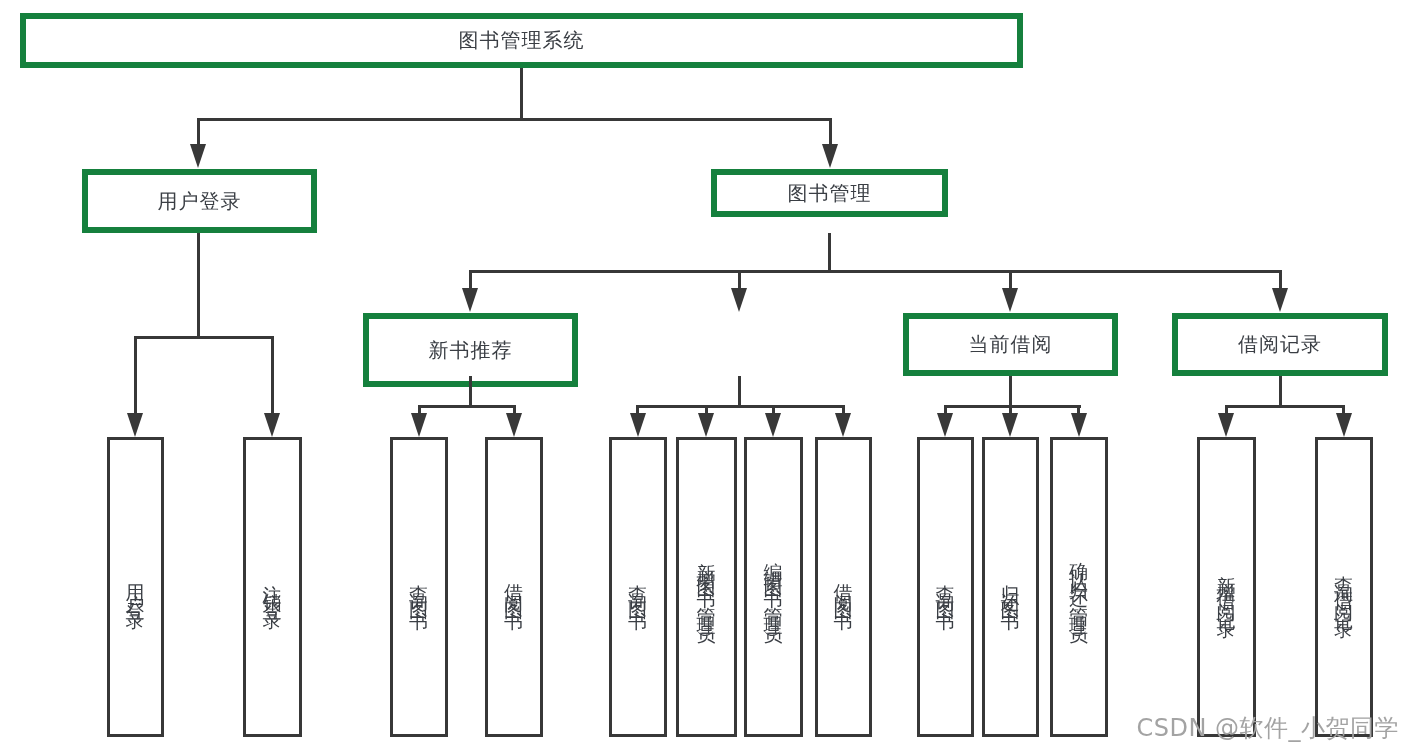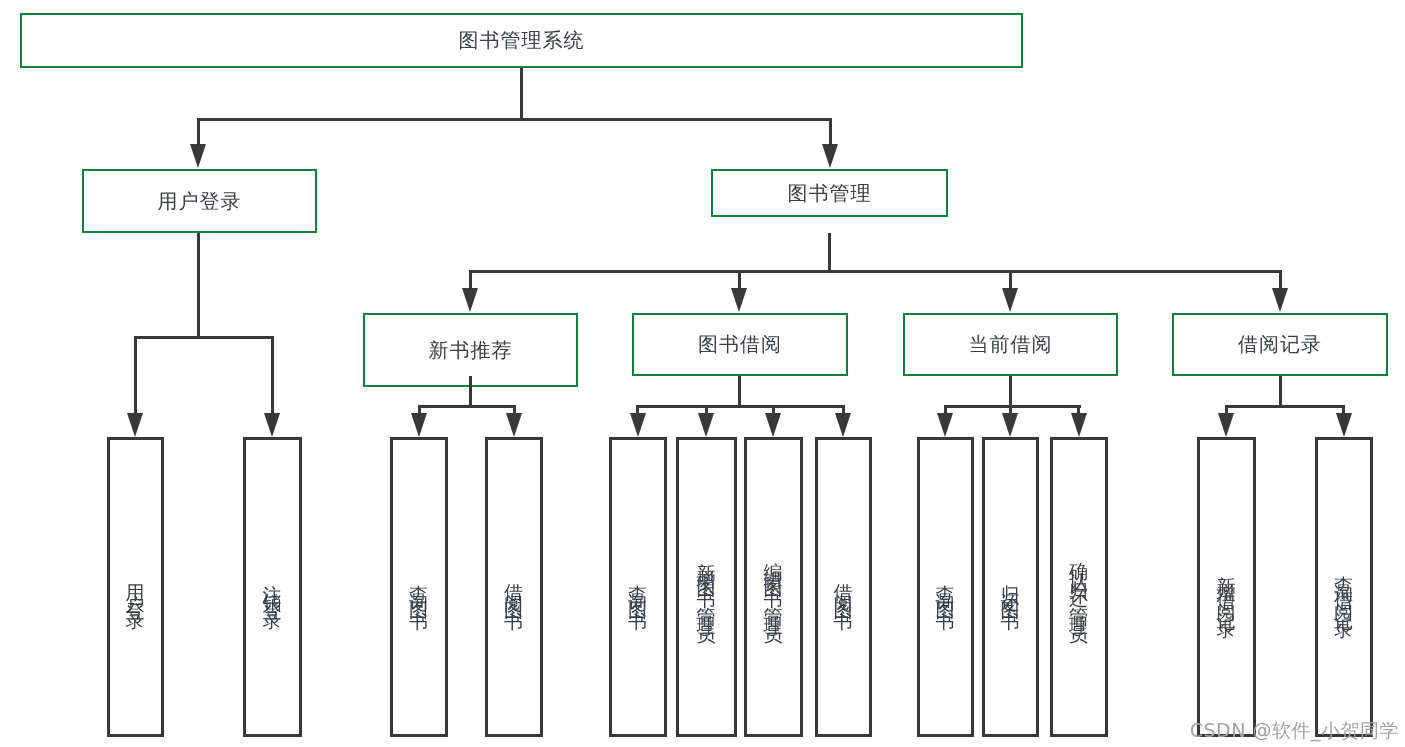--- a/index.html
+++ b/index.html
@@ -1,21 +1,21 @@
 <!DOCTYPE html>
 <html><head>
 <meta charset="utf-8">
 <style>
   html,body{margin:0;padding:0;background:#fff;}
   .canvas{
     position:relative;width:1405px;height:747px;background:#ffffff;overflow:hidden;
     font-family:"DejaVu Sans",sans-serif;color:#3a3e44;
   }
   .hbox{
-    position:absolute;box-sizing:border-box;border:2px solid #15803d;background:#fff;
+    position:absolute;box-sizing:border-box;border:6px solid #15803d;background:#fff;
     display:flex;align-items:center;justify-content:center;
     font-size:20px;letter-spacing:1px;color:#3a3e44;
   }
   .vbox{
     position:absolute;box-sizing:border-box;border:3px solid #383838;background:#fff;
     display:flex;align-items:center;justify-content:center;
     top:437px;height:300px;font-size:19px;color:#3a3e44;
   }
   .vbox span{
     writing-mode:vertical-rl;text-orientation:mixed;letter-spacing:9px;line-height:1;
@@ -23,21 +23,21 @@
   }
   .vl{position:absolute;width:3px;background:#383838;}
   .hl{position:absolute;height:3px;background:#383838;}
   .ar{
     position:absolute;width:0;height:0;
     border-left:8px solid transparent;border-right:8px solid transparent;
     border-top:24px solid #383838;
   }
   .watermark{
     position:absolute;right:6px;bottom:3px;z-index:10;
-    font-size:19px;color:#a3a3a3;letter-spacing:0.5px;
+    font-size:24px;color:#a3a3a3;letter-spacing:0.5px;
   }
 </style>
 </head>
 <body>
 
 <div class="canvas">
 
   <div class="hbox" style="left:20px;top:13px;width:1003px;height:55px">
     <span>图书管理系统</span>
   </div>
@@ -69,23 +69,20 @@
   <div class="vl" style="left:738px;top:270px;height:20px"></div>
   <div class="vl" style="left:1009px;top:270px;height:20px"></div>
   <div class="vl" style="left:1279px;top:270px;height:20px"></div>
   <div class="ar" style="left:462px;top:288px"></div>
   <div class="ar" style="left:731px;top:288px"></div>
   <div class="ar" style="left:1002px;top:288px"></div>
   <div class="ar" style="left:1272px;top:288px"></div>
 
   <div class="hbox" style="left:363px;top:313px;width:215px;height:74px">
     <span>新书推荐</span>
-  </div>
-  <div class="hbox" style="left:632px;top:313px;width:216px;height:63px">
-    <span>图书借阅</span>
   </div>
   <div class="hbox" style="left:1172px;top:313px;width:216px;height:63px">
     <span>借阅记录</span>
   </div>
   <div class="hbox" style="left:903px;top:313px;width:215px;height:63px">
     <span>当前借阅</span>
   </div>
 
   <div class="vl" style="left:469px;top:376px;height:31px"></div>
   <div class="hl" style="left:418px;top:405px;width:98px"></div>

